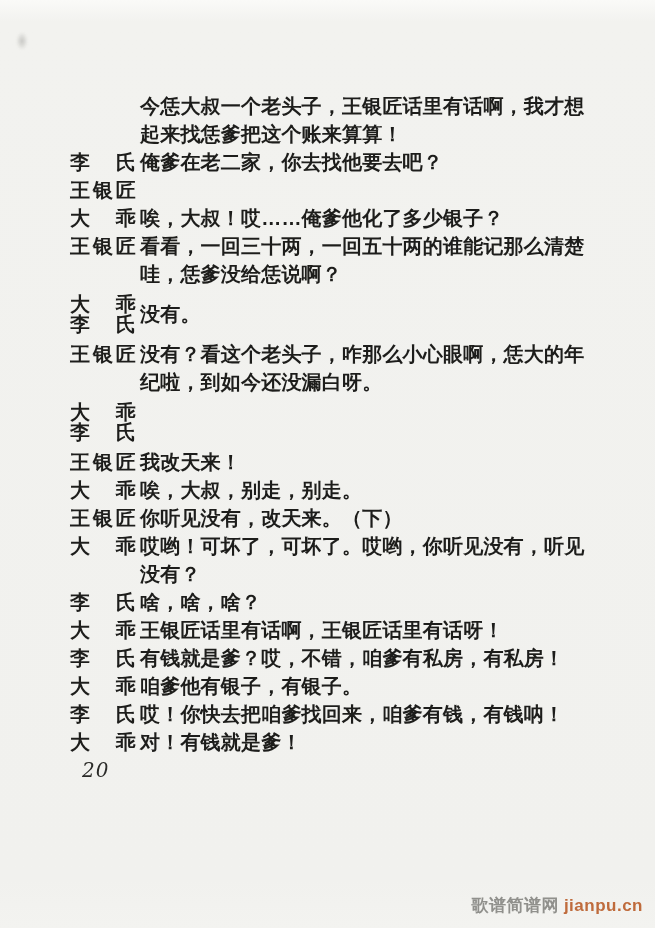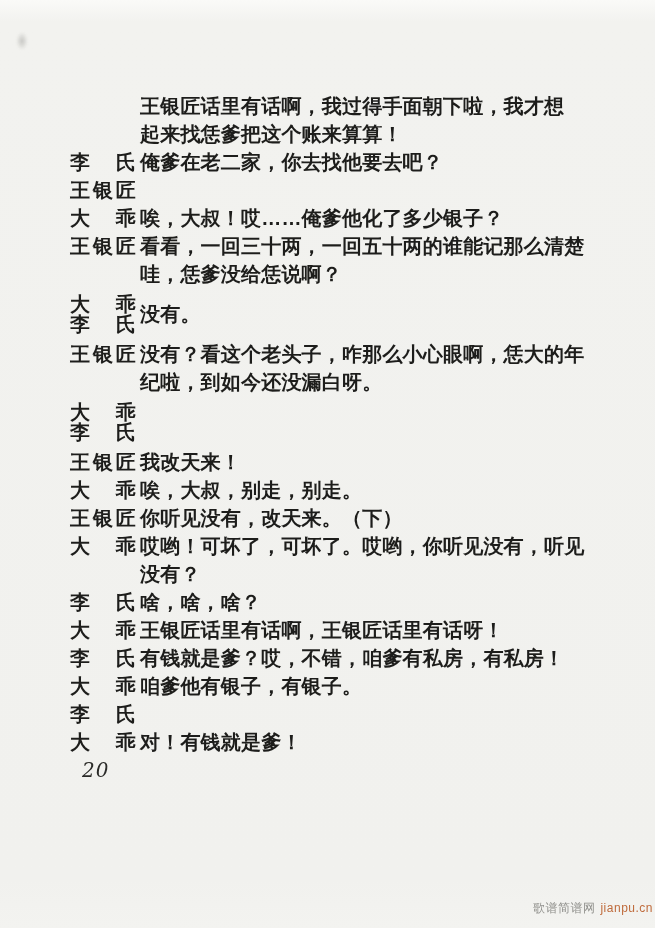--- a/index.html
+++ b/index.html
@@ -71,40 +71,40 @@
     margin-left: 12px;
     font-family: "DejaVu Serif", serif;
     font-style: italic;
     font-weight: 400;
     font-size: 20px;
     letter-spacing: 1px;
     color: #2b2b29;
   }
   .watermark {
     position: absolute;
-    right: 2px;
+    right: 12px;
     bottom: 11px;
-    font-size: 12px;
-    font-weight: 400;
+    font-size: 17px;
+    font-weight: 700;
     letter-spacing: 0.5px;
   }
   .wm-name { color: #90908c; }
   .wm-url  { color: #bf6b3c; margin-left: 5px; }
 </style>
 </head>
 <body>
 
 <div class="page">
   <div class="smudge"></div>
 
   <div class="script-body">
 
     <div class="row continuation">
       <div class="speaker"></div>
-      <div class="dialogue-text">王银匠话里有话啊，我过得手面朝下啦，我才想
+      <div class="dialogue-text">今恁大叔一个老头子，王银匠话里有话啊，我才想
 起来找恁爹把这个账来算算！</div>
     </div>
 
     <div class="row">
       <div class="speaker">
           <span>李氏</span>
         </div>
       <div class="dialogue-text">俺爹在老二家，你去找他要去吧？</div>
     </div>
 
@@ -206,20 +206,21 @@
       <div class="speaker">
           <span>大乖</span>
         </div>
       <div class="dialogue-text">咱爹他有银子，有银子。</div>
     </div>
 
     <div class="row">
       <div class="speaker">
           <span>李氏</span>
         </div>
+      <div class="dialogue-text">哎！你快去把咱爹找回来，咱爹有钱，有钱呐！</div>
     </div>
 
     <div class="row">
       <div class="speaker">
           <span>大乖</span>
         </div>
       <div class="dialogue-text">对！有钱就是爹！</div>
     </div>
 
     <div class="page-number">20</div>

